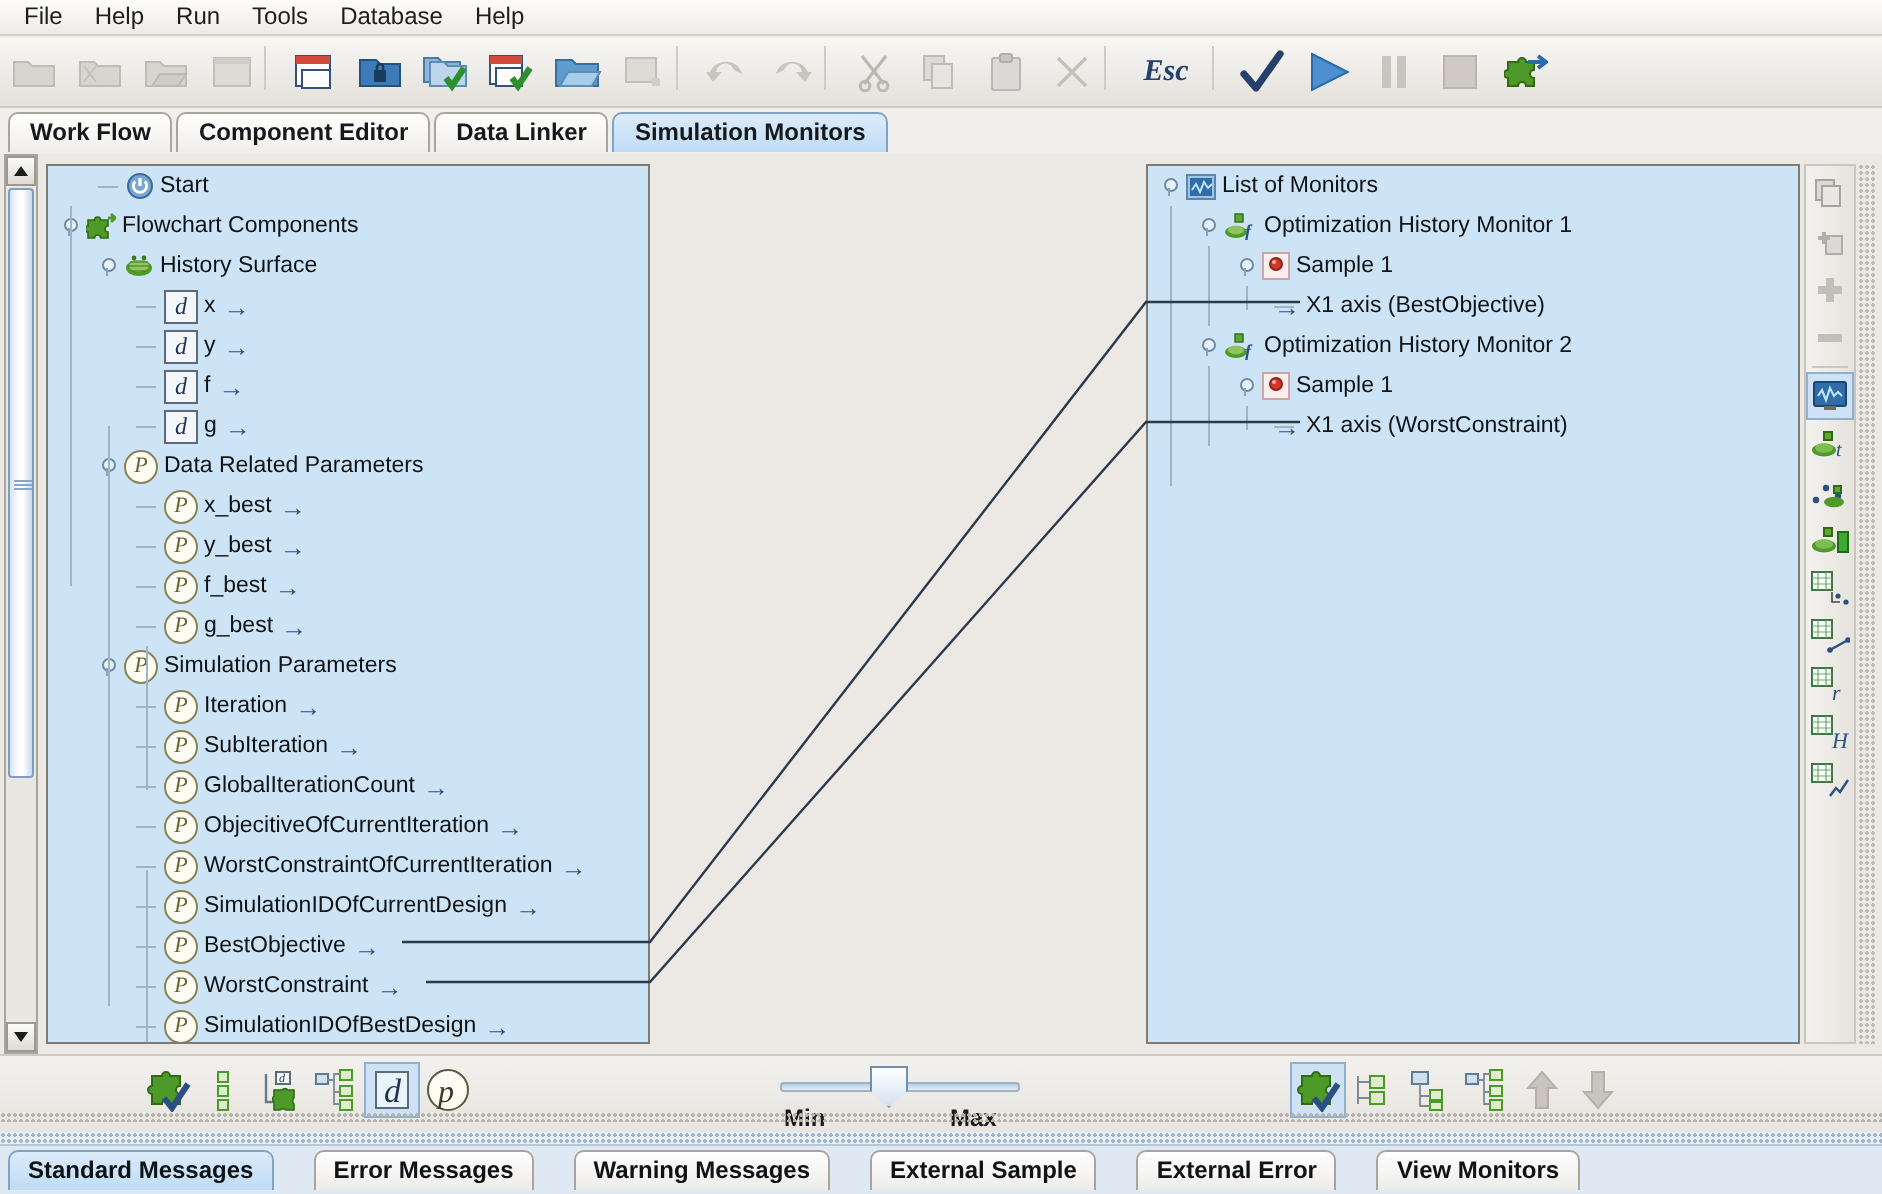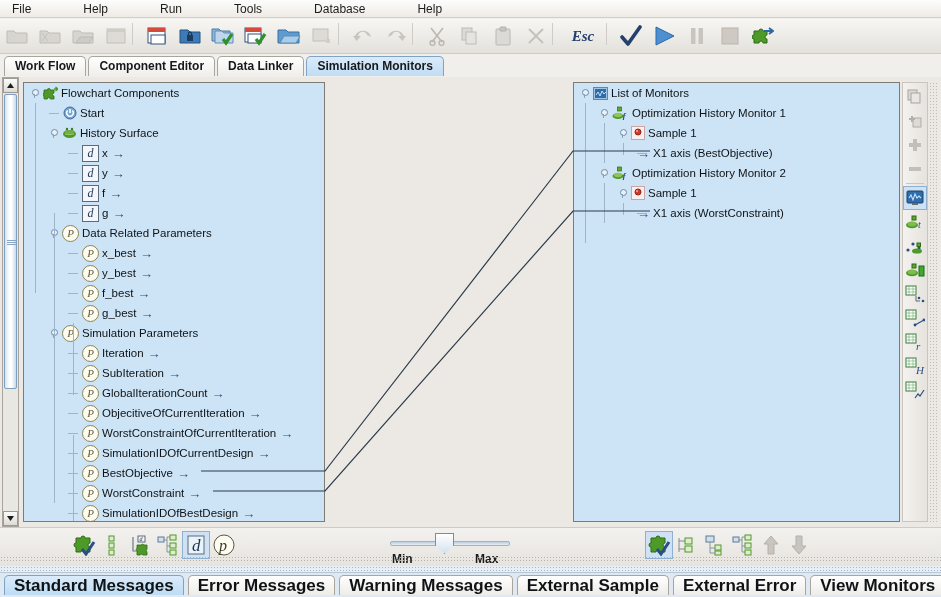--- a/index.html
+++ b/index.html
@@ -15,22 +15,22 @@
     position: relative;
     width: 941px; height: 597px;
     background: linear-gradient(#f2f0ed, #e8e5e0);
   }
 
   
   .menubar {
     position: absolute; top: 0; left: 0; width: 941px; height: 18px;
     background: linear-gradient(#fdfdfc, #eeebe6);
     border-bottom: 1px solid #d3cfc8;
-    display: flex; align-items: center;
-    padding-left: 4px; box-sizing: border-box; gap: 36px;
+    display: flex; align-items: flex-start;
+    padding-left: 4px; box-sizing: border-box;
   }
   .menuitem {
     font-size: 12px; color: #1d1d1d; padding: 1px 8px;
     cursor: default; white-space: nowrap;
   }
 
   
   .toolbar {
     position: absolute; top: 19px; left: 0; width: 941px; height: 35px;
     background: linear-gradient(#f7f6f3, #e4e1dc);
@@ -199,24 +199,24 @@
 
   
   .bottomtabs{
     position:absolute; top:572px; left:0; width:941px; height:25px;
     background:#dfe9f3;
     display:flex; align-items:flex-start; padding-left:4px; box-sizing:border-box;
     border-top:1px solid #b9c6d3;
   }
   .btab{
     height:20px; line-height:19px; margin-top:2px; padding:0 9px;
-    font-size:17px; font-weight:bold; color:#101315;
+    font-size:12px; font-weight:bold; color:#101315;
     background:linear-gradient(#ffffff,#eeece8);
     border:1px solid #a9a49c; border-bottom:none; border-radius:5px 5px 0 0;
-    margin-right:4px; white-space:nowrap; box-sizing:border-box;
+    margin-right:20px; white-space:nowrap; box-sizing:border-box;
   }
   .btab.active{
     background:linear-gradient(#dcebfa,#bddcf5);
     border-color:#7fa3c4;
   }
   .hsplit{
     position:absolute; top:566px; left:0; width:941px; height:6px;
     background-image: radial-gradient(#9fb5ca 0.8px, transparent 0.9px);
     background-size: 3px 3px;
     background-color:#e7eef5;
@@ -401,42 +401,42 @@
       </div>
       <div class="arrow down">
         <svg width="7" height="5" viewBox="0 0 7 5">
             <polygon points="3.5,5 0,0 7,0" fill="#1c1c1c"></polygon>
           </svg>
       </div>
     </div>
 
     <div class="panel" id="left-panel">
       <div class="tree" id="left-tree">
-          <div class="trow" style="padding-left: 6px;">
-            <span class="handle knob"></span>
-            <span style="width: 4px; flex: 0 0 auto;"></span>
-            <span class="ico">
-              <svg width="15" height="14" viewBox="0 0 15 14">
-                <path d="M1 4 h3.3 a1.5 1.5 0 0 1 3 0 H11 v3 a1.4 1.4 0 0 0 0 3 v3 H7.3 a1.5 1.5 0 0 0-3 0 H1 v-3 a1.4 1.4 0 0 1 0-3 z" fill="#4e9a28" stroke="#2f6a14" stroke-width=".8"></path>
-                <path d="M11 3 h3.5 M12.5 1 l2.2 2 -2.2 2" stroke="#4e9a28" stroke-width="1.4" fill="none"></path>
-              </svg>
-            </span>
-            <span class="lbl">Flowchart Components</span>
-          </div>
           <div class="trow" style="padding-left: 25px;">
             <span class="hline" style="margin-right: 0px;"></span>
             <span style="width: 4px; flex: 0 0 auto;"></span>
             <span class="ico">
               <svg width="14" height="14" viewBox="0 0 14 14">
                 <circle cx="7" cy="7" r="6" fill="#7aa7d1" stroke="#3b6b9c"></circle>
                 <path d="M7 3 v4" stroke="#ffffff" stroke-width="1.6"></path>
                 <path d="M4.6 4.6 a3.3 3.3 0 1 0 4.8 0" stroke="#ffffff" stroke-width="1.4" fill="none"></path>
               </svg>
             </span>
             <span class="lbl">Start</span>
+          </div>
+          <div class="trow" style="padding-left: 6px;">
+            <span class="handle knob"></span>
+            <span style="width: 4px; flex: 0 0 auto;"></span>
+            <span class="ico">
+              <svg width="15" height="14" viewBox="0 0 15 14">
+                <path d="M1 4 h3.3 a1.5 1.5 0 0 1 3 0 H11 v3 a1.4 1.4 0 0 0 0 3 v3 H7.3 a1.5 1.5 0 0 0-3 0 H1 v-3 a1.4 1.4 0 0 1 0-3 z" fill="#4e9a28" stroke="#2f6a14" stroke-width=".8"></path>
+                <path d="M11 3 h3.5 M12.5 1 l2.2 2 -2.2 2" stroke="#4e9a28" stroke-width="1.4" fill="none"></path>
+              </svg>
+            </span>
+            <span class="lbl">Flowchart Components</span>
           </div>
           <div class="trow" style="padding-left: 25px;">
             <span class="handle knob"></span>
             <span style="width: 4px; flex: 0 0 auto;"></span>
             <span class="ico">
               <svg width="15" height="14" viewBox="0 0 15 14">
                 <ellipse cx="7.5" cy="8" rx="6.5" ry="4" fill="#4e9a28"></ellipse>
                 <ellipse cx="7.5" cy="7" rx="5" ry="3" fill="#8fc45e"></ellipse>
                 <path d="M2 7 h11 M3 5 h9 M4 9.5 h7" stroke="#3c7a20" stroke-width=".6"></path>
                 <circle cx="5" cy="3" r="1.2" fill="#3c7a20"></circle>

